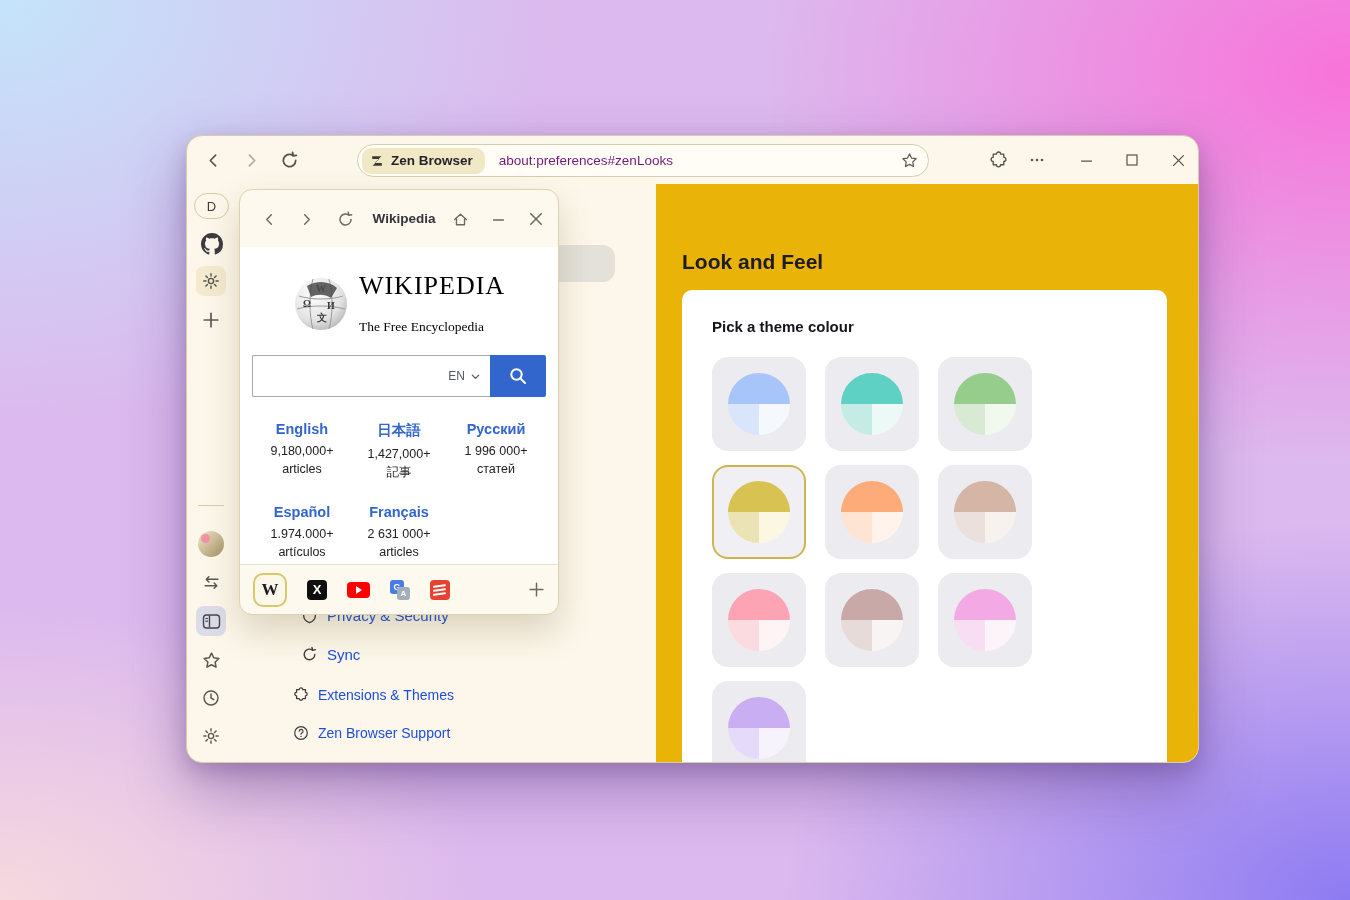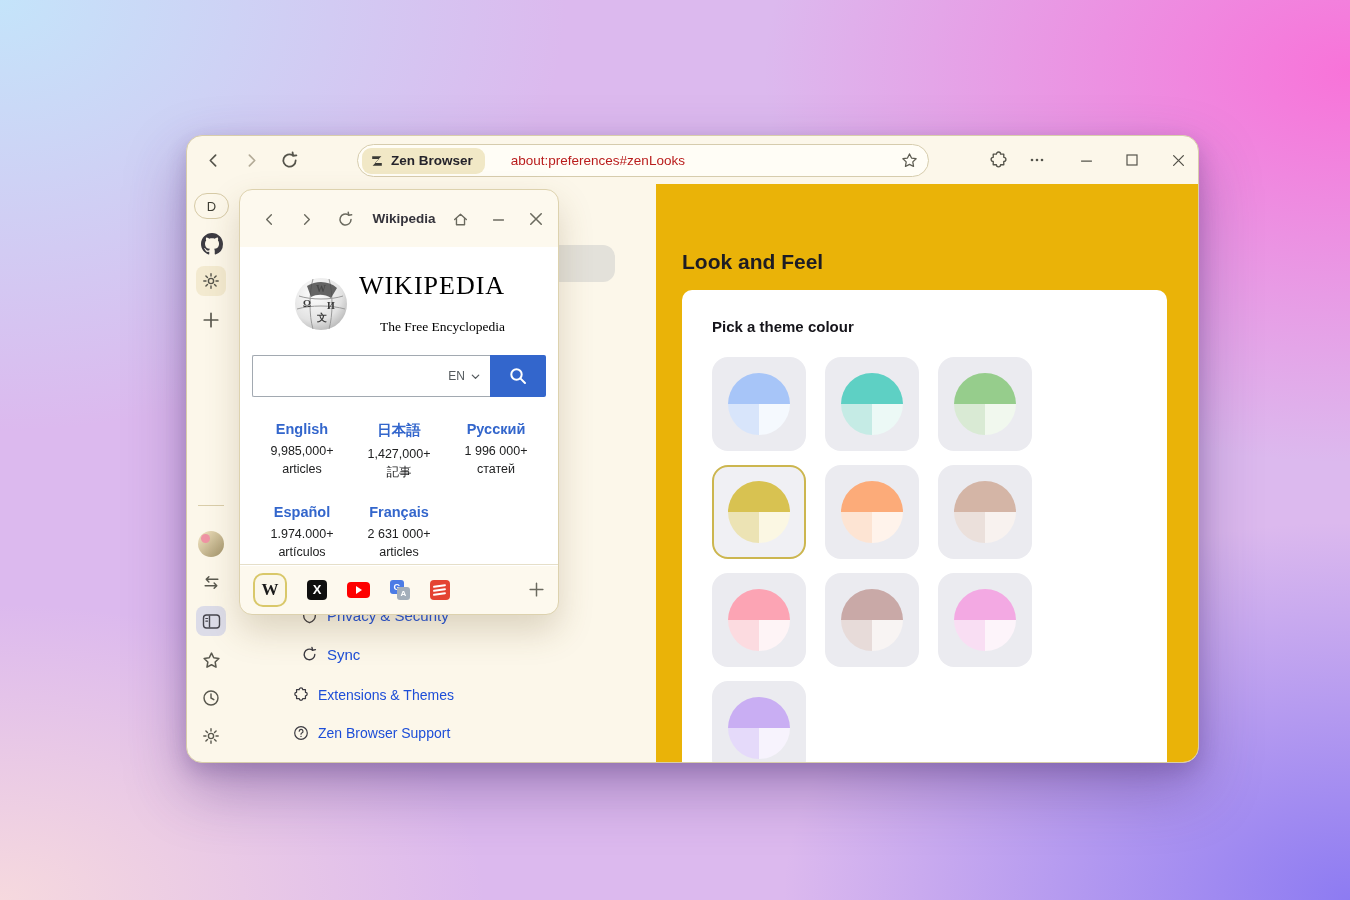--- a/index.html
+++ b/index.html
@@ -34,21 +34,21 @@
   .urlbar {
     position:absolute; left:170px; top:8px; width:572px; height:33px;
     background:#fffdf6; border:1px solid #d6ccad; border-radius:17px;
     display:flex; align-items:center; padding:0 10px 0 4px; cursor:text;
   }
   .zen-chip {
     display:flex; align-items:center; gap:7px; height:26px;
     background:#f1e8c6; border-radius:9px; padding:0 12px 0 8px;
     font-size:13.5px; font-weight:600; color:#24232b; cursor:pointer; white-space:nowrap;
   }
-  .url-text { margin-left:26px; font-size:13.5px; color:#b91c1c; }
+  .url-text { margin-left:14px; font-size:13.5px; color:#701a75; }
   .url-star { margin-left:auto; color:#5d5c52; cursor:pointer; }
 
   
   .rail-item { position:absolute; display:flex; align-items:center; justify-content:center; cursor:pointer; color:#5a594f; }
   .ws-pill {
     left:7px; top:57px; width:35px; height:26px; border:1px solid #d6caa6;
     border-radius:13px; font-size:13px; color:#3e3d34; background:transparent;
   }
   .rail-active { background:#f3ead0; border-radius:8px; }
   .rail-active2 { background:#dcdce8; border-radius:8px; }
@@ -95,21 +95,21 @@
     position:absolute; left:52px; top:53px; width:320px; height:426px;
     background:#fdf9ee; border:1px solid #ddd2ae; border-radius:13px;
     box-shadow:0 16px 34px rgba(110,85,40,.22); z-index:5; overflow:hidden;
   }
   .mini-header { position:relative; height:57px; }
   .m-btn { position:absolute; top:15px; width:28px; height:28px; display:flex; align-items:center; justify-content:center; color:#6b6a5f; cursor:pointer; }
   .mini-title { position:absolute; top:21px; left:124px; width:80px; text-align:center; font-size:13.5px; font-weight:700; color:#34333b; }
   .mini-page { position:absolute; left:0; top:57px; width:100%; height:319px; background:#ffffff; }
   .wiki-logo-row { display:flex; align-items:center; justify-content:center; margin-top:26px; gap:10px; }
   .wiki-wordmark { font-family:"Liberation Serif", serif; font-size:26px; letter-spacing:1px; color:#000; line-height:1; }
-  .wiki-tagline { font-family:"Liberation Serif", serif; font-size:13.5px; color:#000; margin-top:20px; text-align:right; }
+  .wiki-tagline { font-family:"Liberation Serif", serif; font-size:13.5px; color:#000; margin-top:20px; text-align:left; }
   .wiki-search { width:294px; height:42px; margin:20px auto 0; display:flex; }
   .wiki-input-wrap { flex:1; position:relative; border:1px solid #a2a9b1; border-right:none; border-radius:2px 0 0 2px; background:#fff; }
   .wiki-input { width:100%; height:100%; border:none; outline:none; background:transparent; padding:0 58px 0 10px; font-size:14px; font-family:"Liberation Sans",sans-serif; }
   .wiki-lang { position:absolute; right:9px; top:0; height:100%; display:flex; align-items:center; gap:5px; font-size:12px; color:#54595d; cursor:pointer; }
   .wiki-btn { width:56px; background:#3366cc; border:none; border-radius:0 2px 2px 0; display:flex; align-items:center; justify-content:center; cursor:pointer; }
   .langs { margin-top:24px; display:grid; grid-template-columns:repeat(3,97px); justify-content:center; row-gap:23px; text-align:center; }
   .lang-name { color:#3366cc; font-weight:700; font-size:14.5px; cursor:pointer; }
   .lang-count { font-size:12.5px; color:#202122; margin-top:6px; line-height:1.4; }
   .mini-bar {
     position:absolute; left:0; right:0; bottom:0; height:50px;
@@ -438,21 +438,21 @@
                 <path d="M12.6 12.6 L17 17"></path>
               </g>
             </svg>
         </button>
       </div>
 
       <div class="langs">
 
           <div>
             <div class="lang-name">English</div>
-            <div class="lang-count"><span>9,985,000+</span><br><span>articles</span></div>
+            <div class="lang-count"><span>9,180,000+</span><br><span>articles</span></div>
           </div>
 
           <div>
             <div class="lang-name">日本語</div>
             <div class="lang-count"><span>1,427,000+</span><br><span>記事</span></div>
           </div>
 
           <div>
             <div class="lang-name">Русский</div>
             <div class="lang-count"><span>1 996 000+</span><br><span>статей</span></div>

